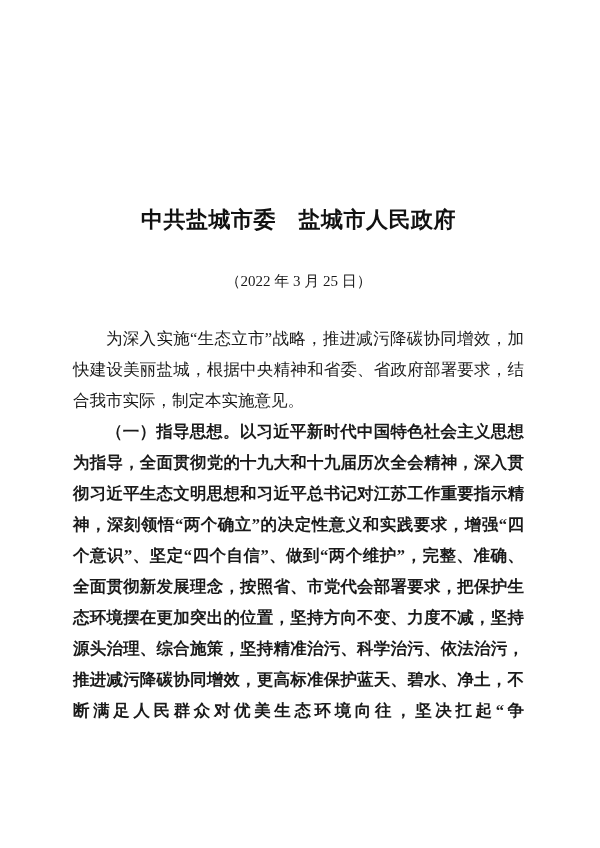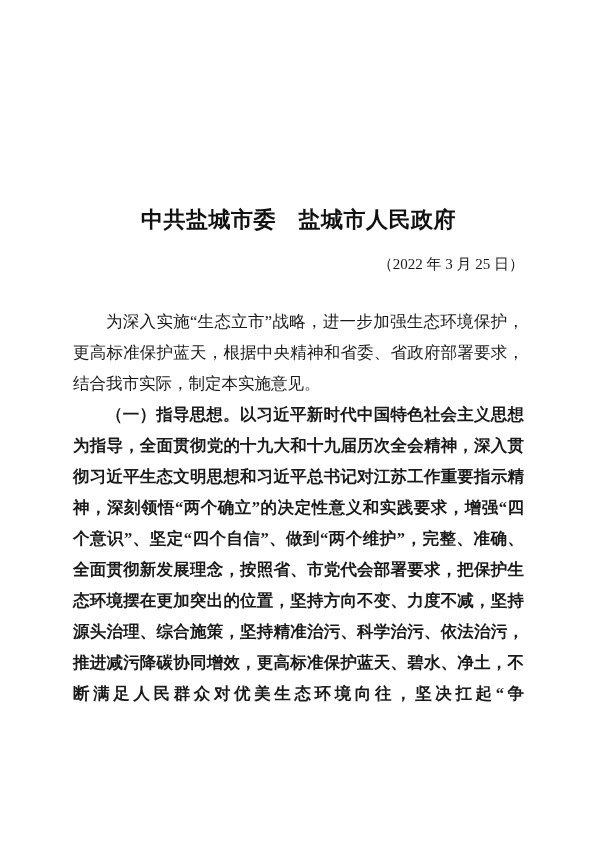--- a/index.html
+++ b/index.html
@@ -28,22 +28,22 @@
     font-weight: 700;
     letter-spacing: 0.5px;
     color: #111111;
     font-family: "Liberation Serif", "DejaVu Serif", serif;
   }
   .title-line {
     display: block;
     white-space: nowrap;
   }
   .dateline {
-    margin-top: 18px;
-    text-align: right;
+    margin-top: 35px;
+    text-align: center;
     font-size: 15px;
     line-height: 22px;
     color: #1a1a1a;
   }
   .body-block {
     margin-top: 31px;
   }
   .para {
     margin: 0;
     font-size: 16.5px;
@@ -73,18 +73,18 @@
 <div class="page">
   <div class="doc">
 
     <h1 class="doc-title">
       <span class="title-line">中共盐城市委　盐城市人民政府</span>
     </h1>
 
     <div class="dateline">（2022 年 3 月 25 日）</div>
 
     <div class="body-block">
-      <p class="para">为深入实施“生态立市”战略，进一步加强生态环境保护，更高标准保护蓝天，根据中央精神和省委、省政府部署要求，结合我市实际，制定本实施意见。</p>
+      <p class="para">为深入实施“生态立市”战略，推进减污降碳协同增效，加快建设美丽盐城，根据中央精神和省委、省政府部署要求，结合我市实际，制定本实施意见。</p>
       <p class="para cut">（一）指导思想。以习近平新时代中国特色社会主义思想为指导，全面贯彻党的十九大和十九届历次全会精神，深入贯彻习近平生态文明思想和习近平总书记对江苏工作重要指示精神，深刻领悟“两个确立”的决定性意义和实践要求，增强“四个意识”、坚定“四个自信”、做到“两个维护”，完整、准确、全面贯彻新发展理念，按照省、市党代会部署要求，把保护生态环境摆在更加突出的位置，坚持方向不变、力度不减，坚持源头治理、综合施策，坚持精准治污、科学治污、依法治污，推进减污降碳协同增效，更高标准保护蓝天、碧水、净土，不断满足人民群众对优美生态环境向往，坚决扛起“争</p>
     </div>
 
   </div>
 </div>
 
 </body></html>

